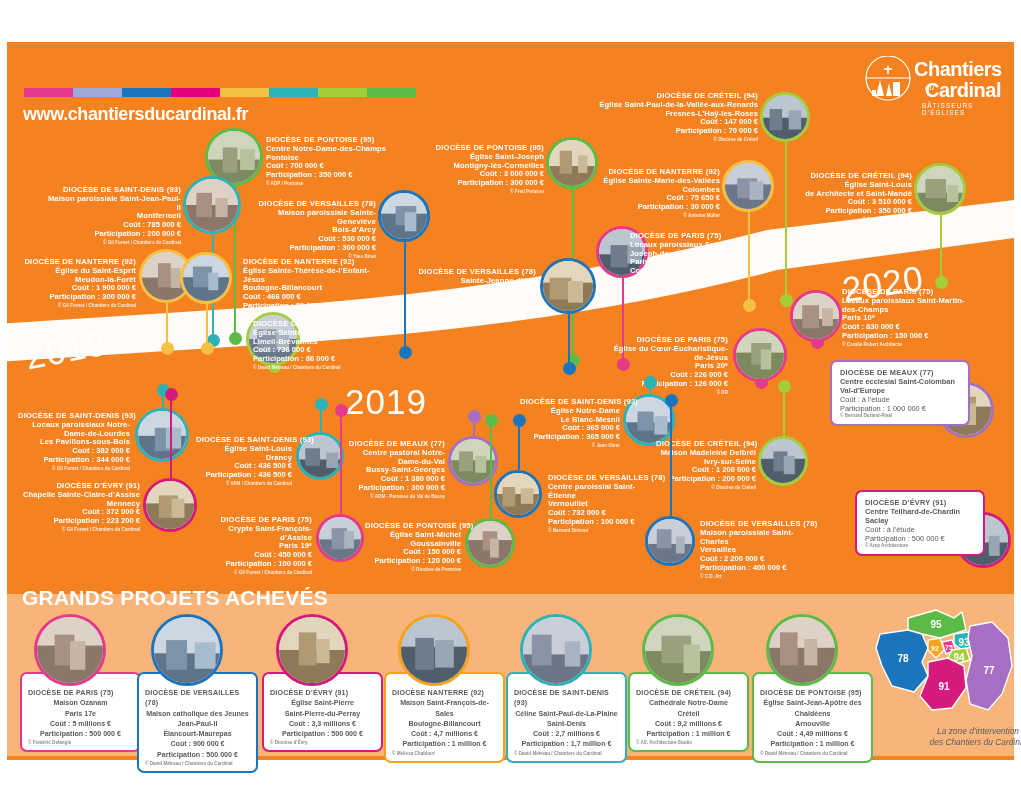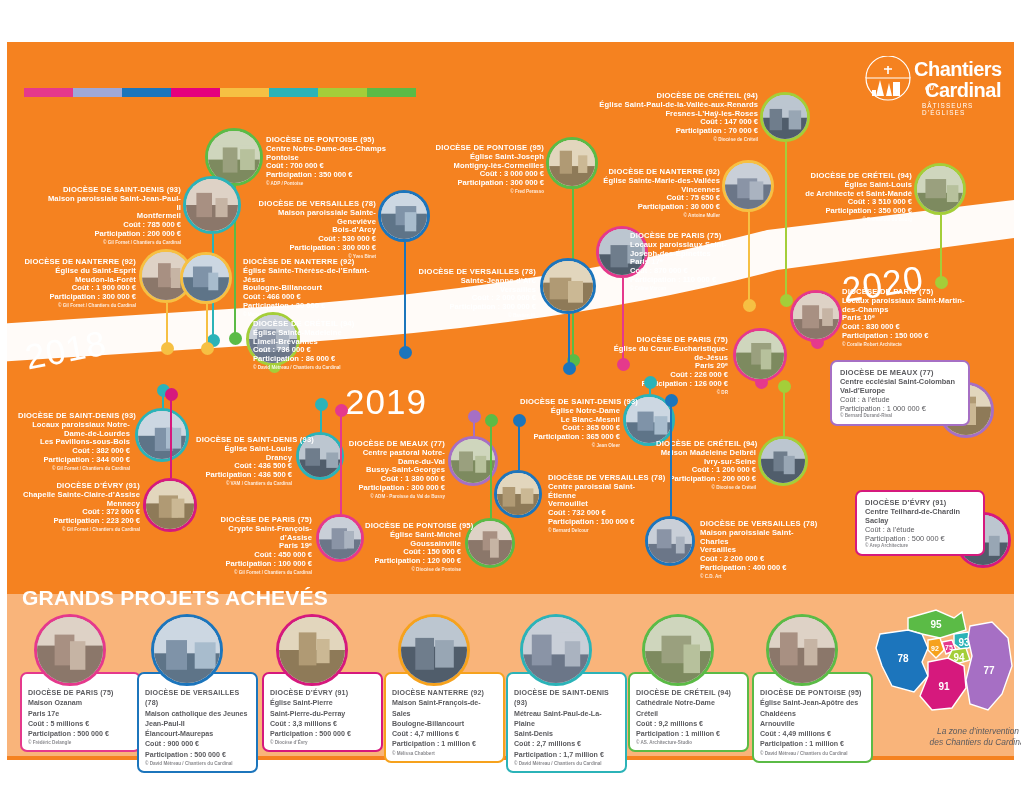--- a/index.html
+++ b/index.html
@@ -84,21 +84,21 @@
   .card .cbub {
     position:absolute; left:14px; top:0; width:72px; height:72px; border-radius:50%;
     border:3px solid #fff; overflow:hidden; background:#bbb; z-index:3;
   }
   .card .cbox {
     position:absolute; left:0; top:58px; width:121px;
     background:#ffffff; border:2px solid #ccc; border-radius:7px;
     padding:14px 6px 5px 6px; z-index:2;
   }
   .card .cbox .d { font-size:7.1px; font-weight:bold; color:#5b5b5f; letter-spacing:.2px; line-height:1.45;}
-  .card .cbox .n { font-size:7.1px; font-weight:bold; color:#5b5b5f; line-height:1.45;}
+  .card .cbox .n { font-size:7.1px; font-weight:bold; color:#5b5b5f; line-height:1.45;text-align:center;}
   .card .cbox .cr { font-size:4.6px; color:#8c8c90; font-weight:bold; margin-top:1px;}
 
   .mapcap {
     position:absolute; left:908px; top:726px; width:140px; text-align:center;
     color:#5b5b5f; font-size:8.4px; font-style:italic; line-height:1.35;
   }
   svg.idfmap { position:absolute; left:870px; top:604px; width:150px; height:122px; }
   .maplab { font-size:10px; font-weight:bold; fill:#ffffff; text-anchor:middle; font-family:"Liberation Sans",sans-serif; }
 </style>
 </head>
@@ -113,20 +113,21 @@
   <div class="colorbar" id="colorbar">
       <span style="background: rgb(229, 57, 140); flex: 1 1 0%;"></span>
       <span style="background: rgb(159, 168, 216); flex: 1 1 0%;"></span>
       <span style="background: rgb(28, 117, 188); flex: 1 1 0%;"></span>
       <span style="background: rgb(229, 0, 125); flex: 1 1 0%;"></span>
       <span style="background: rgb(246, 192, 67); flex: 1 1 0%;"></span>
       <span style="background: rgb(43, 179, 184); flex: 1 1 0%;"></span>
       <span style="background: rgb(164, 206, 57); flex: 1 1 0%;"></span>
       <span style="background: rgb(91, 187, 70); flex: 1 1 0%;"></span>
     </div>
+  <div class="weburl">www.chantiersducardinal.fr</div>
 
   <div class="logo">
     <div class="mark">
       <svg viewBox="0 0 52 52" width="52" height="52">
         <path d="M4 22 a22 22 0 0 1 44 0" fill="none" stroke="#fff" stroke-width="1.2"></path>
         <path d="M4 22 a22 22 0 0 0 44 0 z" fill="none" stroke="#fff" stroke-width="1.2"></path>
         <path d="M26 10 v8 M22 13 h8" stroke="#fff" stroke-width="1.6"></path>
         <path d="M14 40 l4-16 4 16 z" fill="#fff"></path>
         <path d="M24 40 l3-13 3 13 z" fill="#fff"></path>
         <rect x="31" y="26" width="7" height="14" fill="#fff"></rect>
@@ -250,21 +251,21 @@
           <rect width="60" height="60" fill="#c9cfd8"></rect>
           <rect y="28" width="60" height="32" fill="#6b7688"></rect>
           <rect x="16" y="20" width="26" height="26" fill="#8a94a6"></rect>
           <rect x="32" y="24" width="18" height="24" fill="#aab3c0"></rect>
           <rect x="0" y="0" width="60" height="18" fill="#c9cfd8"></rect>
         </svg>
       </div>
       <div class="etext ta-r" style="left: 592px; top: 168px; width: 128px;">
         <div class="d">DIOCÈSE DE NANTERRE (92)</div>
         <div class="n">Église Sainte-Marie-des-Vallées</div>
-        <div class="n">Vincennes</div>
+        <div class="n">Colombes</div>
         <div class="c">Coût : 75 650 €</div>
         <div class="c">Participation : 30 000 €</div>
         <div class="cr">© Antoine Muller</div>
       </div>
       <div class="stem" style="left: 940px; top: 215px; height: 67px; background: rgb(164, 206, 57);"></div>
       <div class="dot" style="left: 934.5px; top: 276px; background: rgb(164, 206, 57);"></div>
       <div class="bubble" style="left: 914px; top: 163px; width: 52px; height: 52px; border-color: rgb(164, 206, 57);">
         <svg class="ph" viewBox="0 0 60 60" preserveAspectRatio="none">
           <rect width="60" height="60" fill="#cfd6bd"></rect>
           <rect y="35" width="60" height="25" fill="#7d8a5f"></rect>
@@ -716,21 +717,21 @@
       <div class="card" style="left: 506px; top: 614px;">
         <div class="cbub" style="border-color:#2bb3b8"><svg class="ph" viewBox="0 0 60 60" preserveAspectRatio="none">
             <rect width="60" height="60" fill="#c9cfd8"></rect>
             <rect y="34" width="60" height="26" fill="#6b7688"></rect>
             <rect x="8" y="16" width="18" height="28" fill="#8a94a6"></rect>
             <rect x="38" y="22" width="14" height="23" fill="#aab3c0"></rect>
             <rect x="0" y="0" width="60" height="14" fill="#c9cfd8"></rect>
           </svg></div>
         <div class="cbox" style="border-color:#2bb3b8">
           <div class="d">DIOCÈSE DE SAINT-DENIS (93)</div>
-          <div class="n">Métreau Saint-Paul-de-La-Plaine</div>
+          <div class="n">Céline Saint-Paul-de-La-Plaine</div>
           <div class="n">Saint-Denis</div>
           <div class="n">Coût : 2,7 millions €</div>
           <div class="n">Participation : 1,7 million €</div>
           <div class="cr">© David Métreau / Chantiers du Cardinal</div>
         </div>
       </div>
       <div class="card" style="left: 628px; top: 614px;">
         <div class="cbub" style="border-color:#5bbb46"><svg class="ph" viewBox="0 0 60 60" preserveAspectRatio="none">
             <rect width="60" height="60" fill="#cfd6bd"></rect>
             <rect y="31" width="60" height="29" fill="#7d8a5f"></rect>

